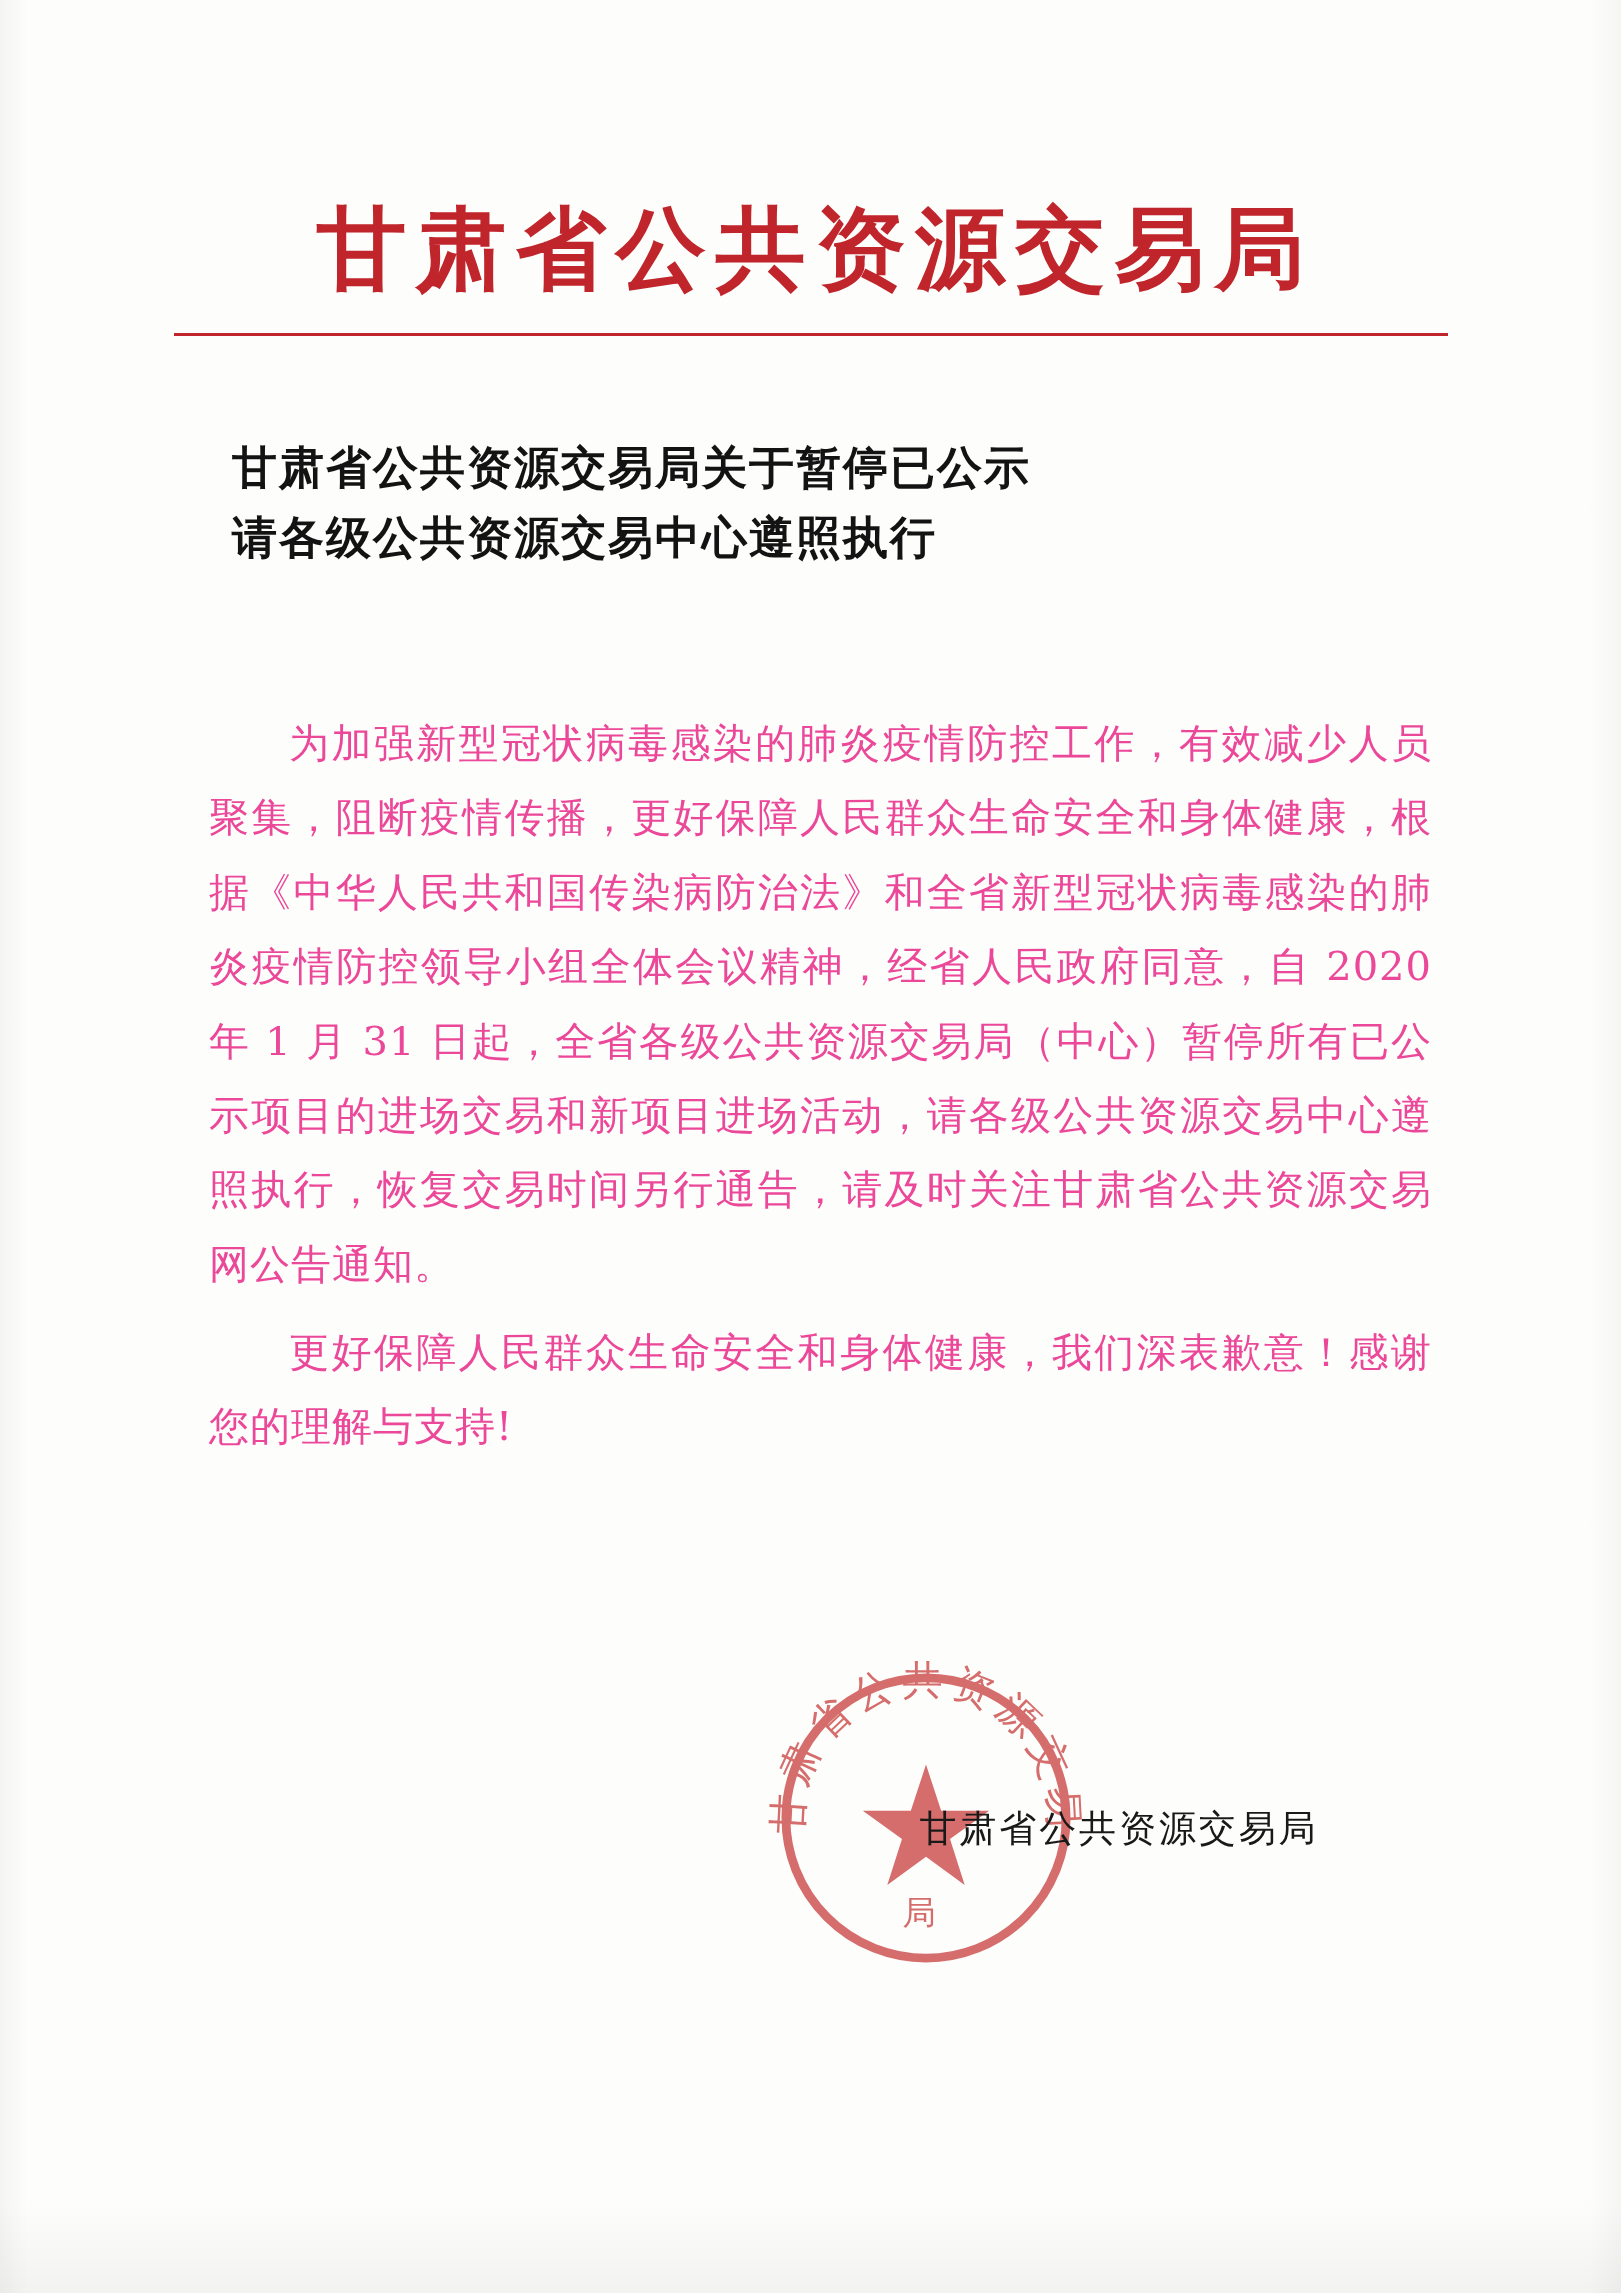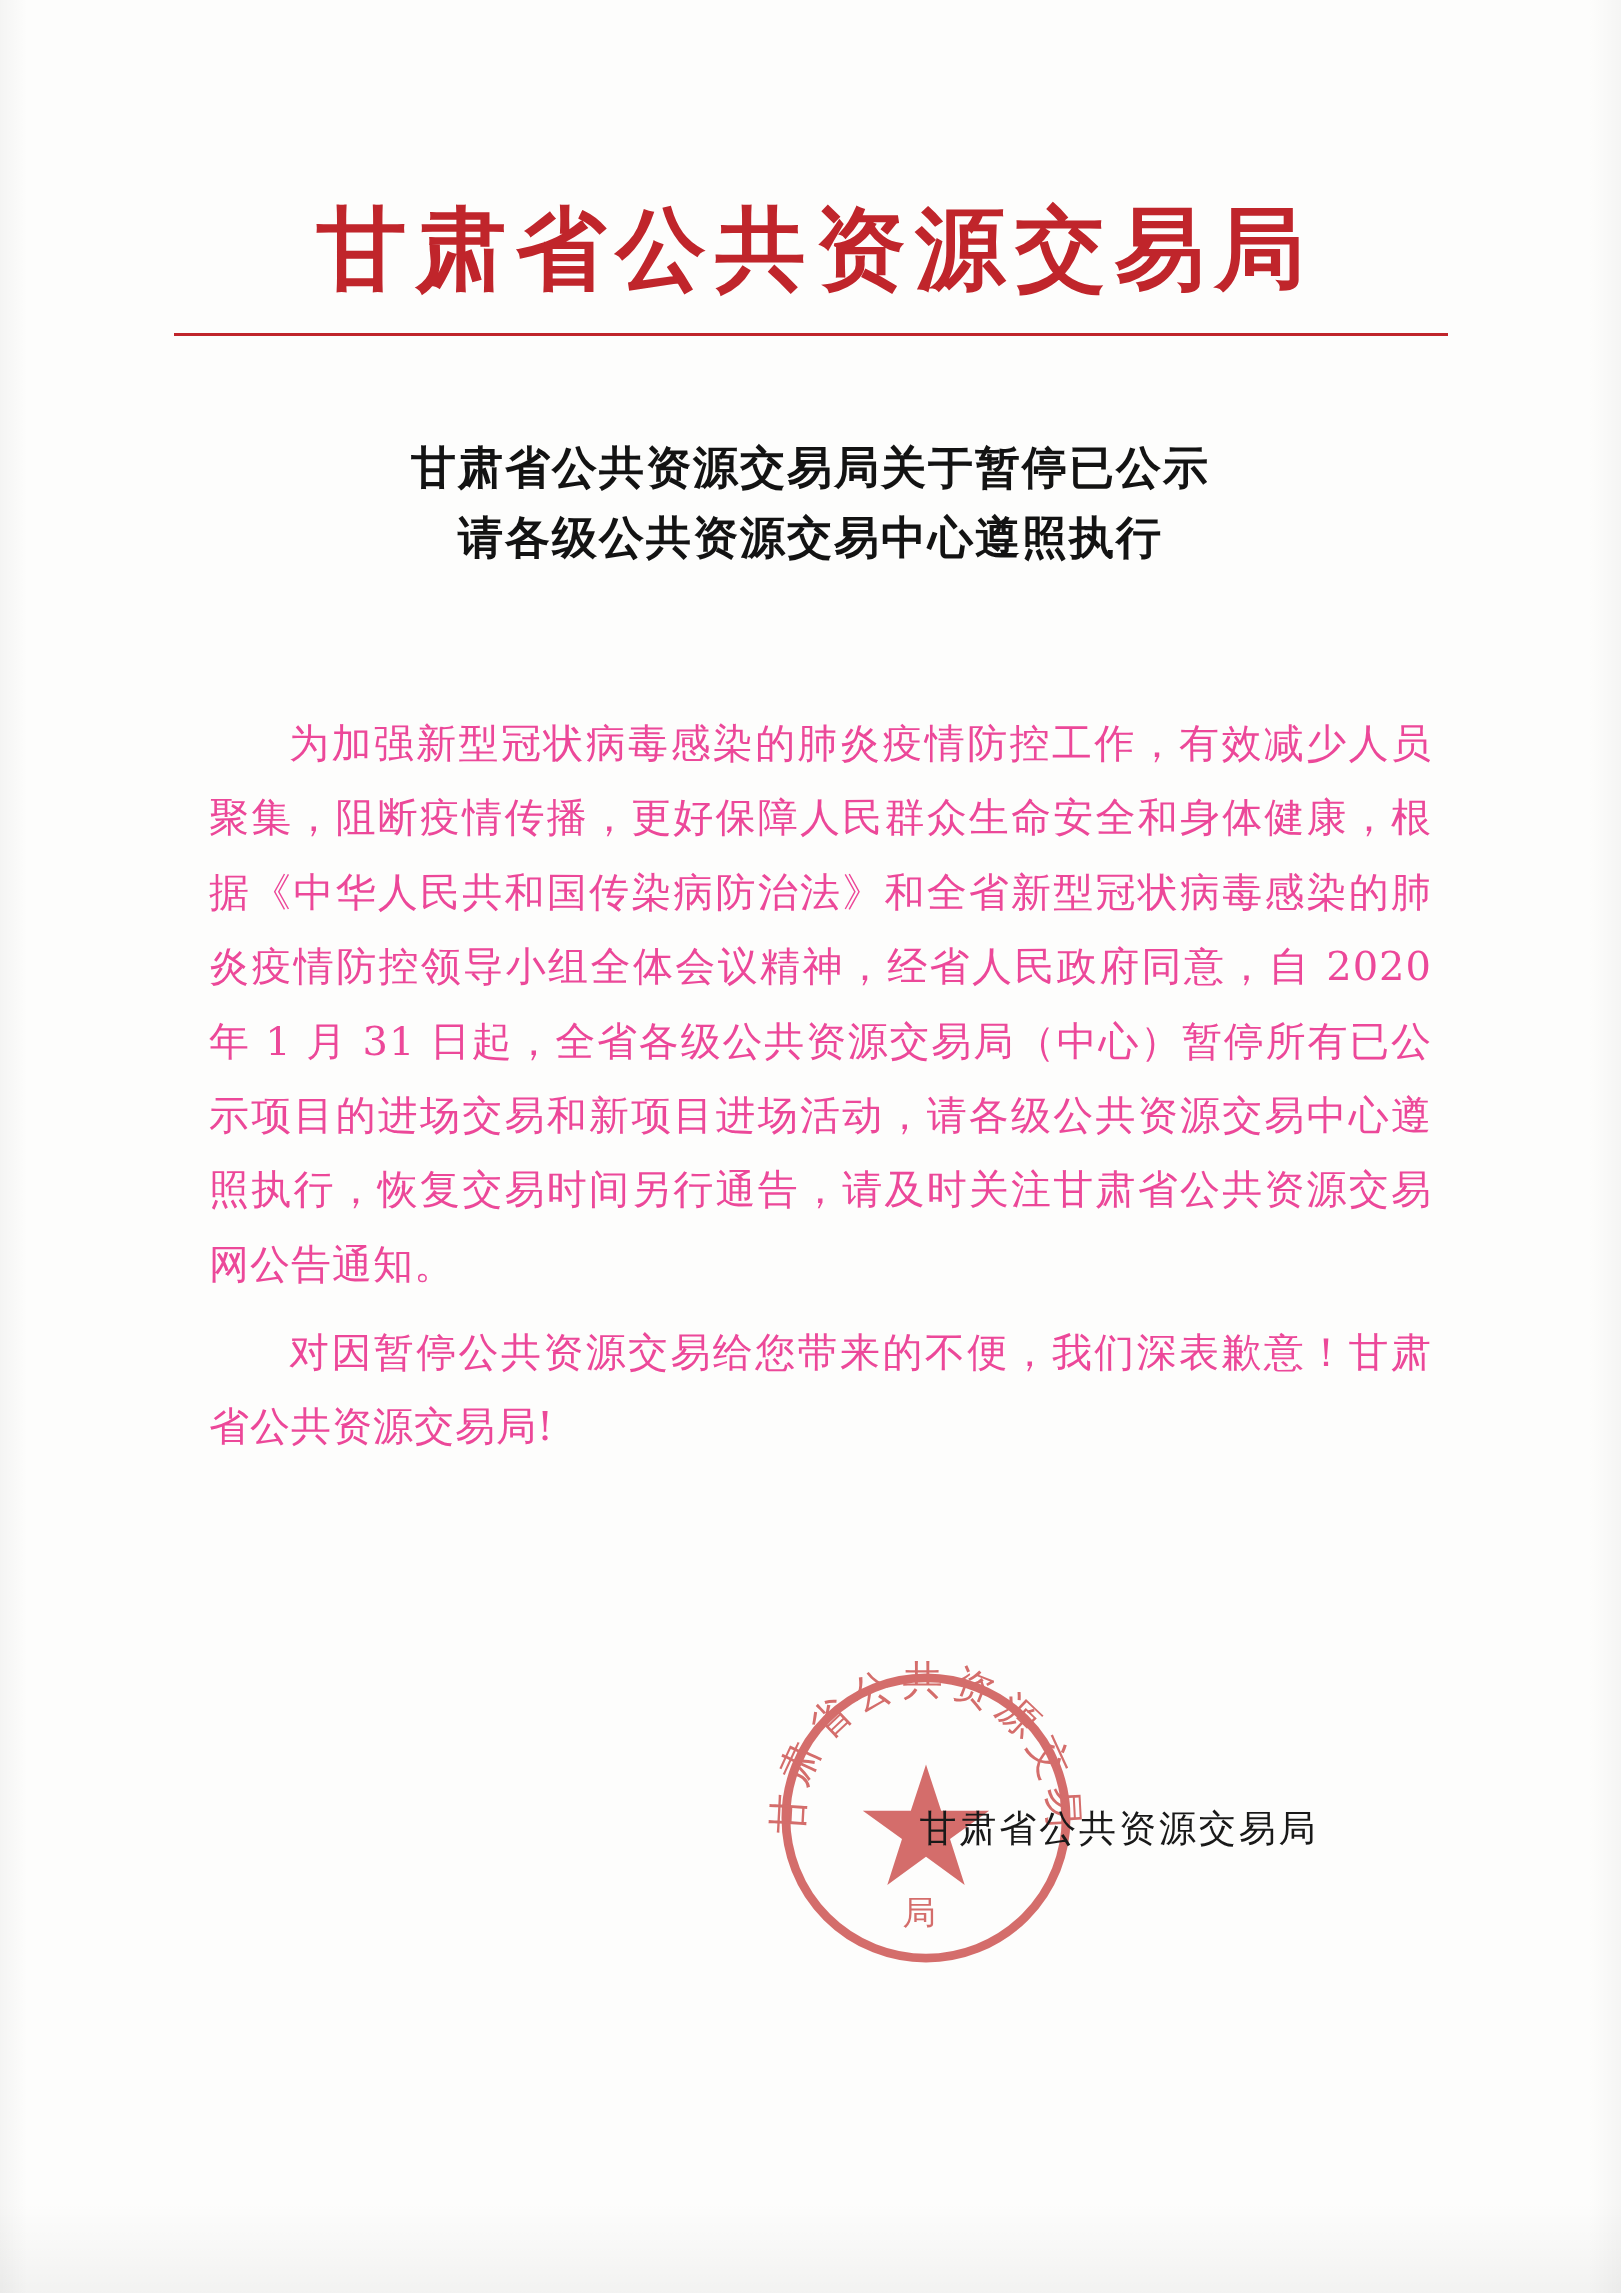--- a/index.html
+++ b/index.html
@@ -65,21 +65,20 @@
     background: #c0252b;
   }
 
   
   .doc-title {
     position: absolute;
     left: 50%;
     transform: translateX(-50%);
     top: 433px;
     width: 1157px;
-    text-align: center;
     font-weight: 700;
     font-size: 45px;
     line-height: 1.55;
     letter-spacing: 2px;
     color: #131313;
   }
   .doc-title .line { display: block; white-space: nowrap; }
 
   
   .body-text {
@@ -138,21 +137,21 @@
     <div class="letterhead-rule"></div>
   </div>
 
   <div class="doc-title">
     <span class="line">甘肃省公共资源交易局关于暂停已公示</span>
     <span class="line">请各级公共资源交易中心遵照执行</span>
   </div>
 
   <div class="body-text">
     <p>为加强新型冠状病毒感染的肺炎疫情防控工作，有效减少人员聚集，阻断疫情传播，更好保障人民群众生命安全和身体健康，根据《中华人民共和国传染病防治法》和全省新型冠状病毒感染的肺炎疫情防控领导小组全体会议精神，经省人民政府同意，自 2020 年 1 月 31 日起，全省各级公共资源交易局（中心）暂停所有已公示项目的进场交易和新项目进场活动，请各级公共资源交易中心遵照执行，恢复交易时间另行通告，请及时关注甘肃省公共资源交易网公告通知。</p>
-    <p>对因暂停公共资源交易给您带来的不便，我们深表歉意！甘肃省公共资源交易局!</p>
+    <p>更好保障人民群众生命安全和身体健康，我们深表歉意！感谢您的理解与支持!</p>
   </div>
 
   <div class="seal">
     <svg viewBox="0 0 345 345" xmlns="http://www.w3.org/2000/svg" aria-hidden="true">
       <defs>
         <path id="sealArcTop" d="M 46,172 A 126,126 0 0 1 299,172" fill="none"></path>
         <path id="sealArcBottom" d="M 64,172 A 108,108 0 0 0 281,172" fill="none"></path>
       </defs>
       <circle cx="172.5" cy="172.5" r="143" fill="none" stroke="#cf5a58" stroke-width="9"></circle>
       <text font-family="'DejaVu Serif','Liberation Serif',serif" font-size="41" fill="#cf5a58" letter-spacing="7">

